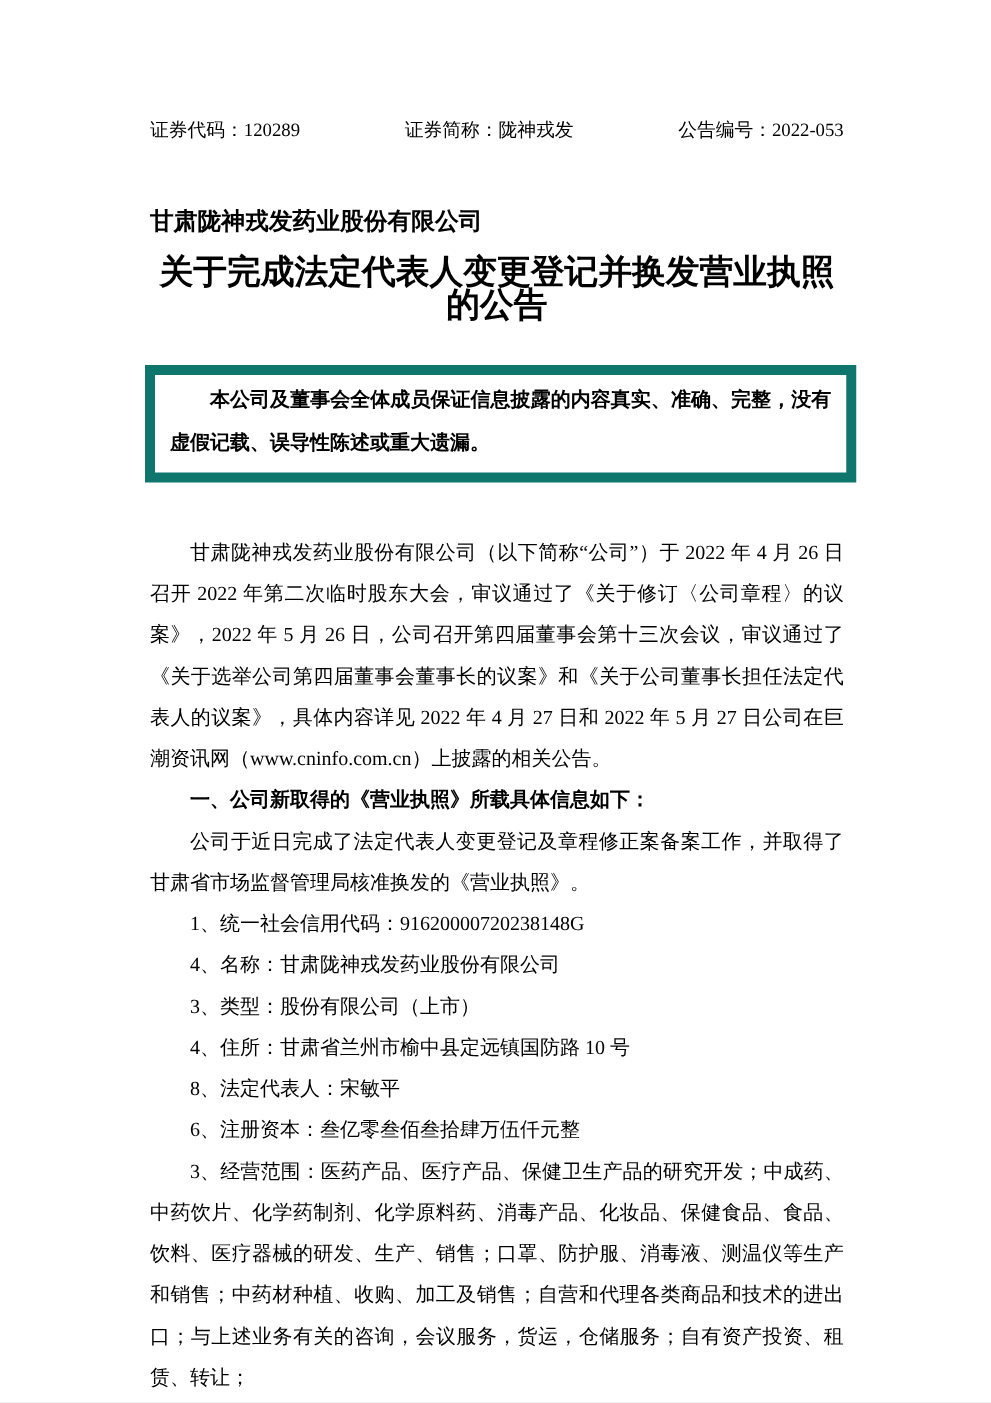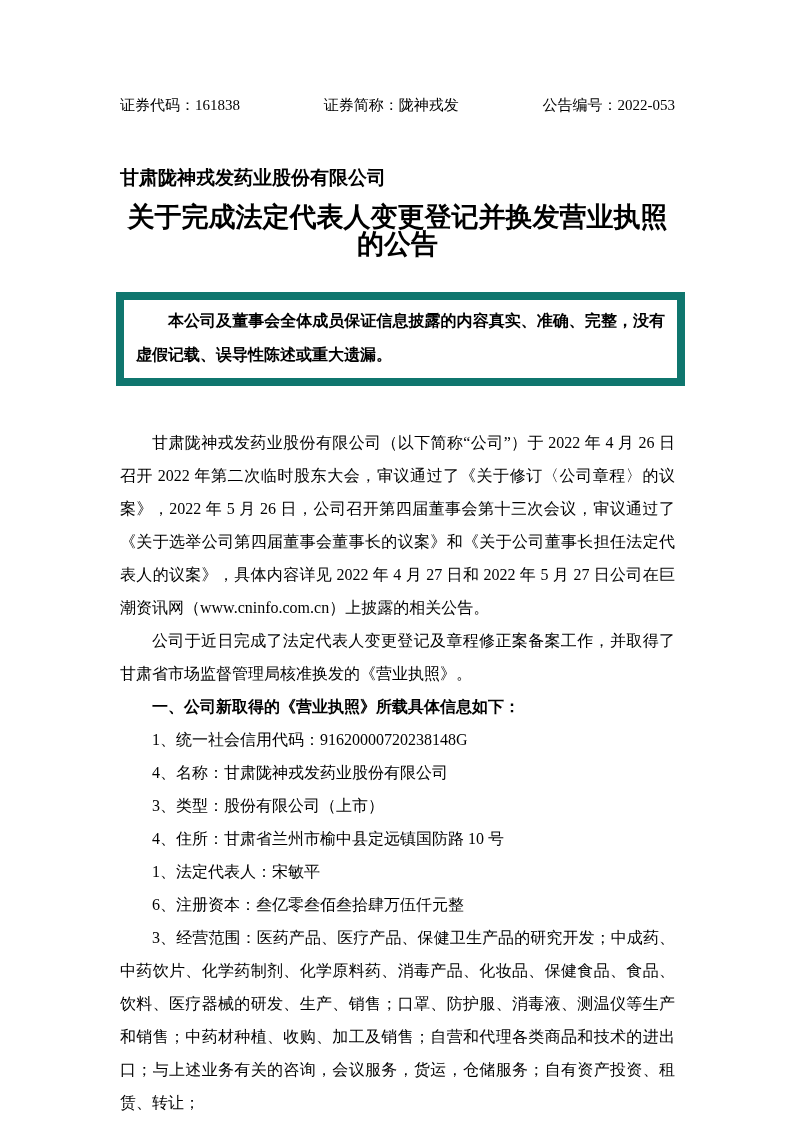--- a/index.html
+++ b/index.html
@@ -57,38 +57,38 @@
     text-align: justify;
   }
   .para.heading { font-weight: bold; }
 </style>
 </head>
 <body>
 
 <div class="page">
 
   <div class="doc-header">
-    <span>证券代码：161838</span>
+    <span>证券代码：120289</span>
     <span>证券简称：陇神戎发</span>
     <span>公告编号：2022-053</span>
   </div>
 
   <h1 class="title-company">甘肃陇神戎发药业股份有限公司</h1>
   <h2 class="title-subject">关于完成法定代表人变更登记并换发营业执照的公告</h2>
 
   <div class="disclaimer-box">
     <p>本公司及董事会全体成员保证信息披露的内容真实、准确、完整，没有虚假记载、误导性陈述或重大遗漏。</p>
   </div>
 
   <div class="doc-body">
     <p class="para">甘肃陇神戎发药业股份有限公司（以下简称“公司”）于 2022 年 4 月 26 日召开 2022 年第二次临时股东大会，审议通过了《关于修订〈公司章程〉的议案》，2022 年 5 月 26 日，公司召开第四届董事会第十三次会议，审议通过了《关于选举公司第四届董事会董事长的议案》和《关于公司董事长担任法定代表人的议案》，具体内容详见 2022 年 4 月 27 日和 2022 年 5 月 27 日公司在巨潮资讯网（www.cninfo.com.cn）上披露的相关公告。</p>
+    <p class="para heading">一、公司新取得的《营业执照》所载具体信息如下：</p>
     <p class="para">公司于近日完成了法定代表人变更登记及章程修正案备案工作，并取得了甘肃省市场监督管理局核准换发的《营业执照》。</p>
-    <p class="para heading">一、公司新取得的《营业执照》所载具体信息如下：</p>
     <p class="para">1、统一社会信用代码：91620000720238148G</p>
     <p class="para">4、名称：甘肃陇神戎发药业股份有限公司</p>
     <p class="para">3、类型：股份有限公司（上市）</p>
     <p class="para">4、住所：甘肃省兰州市榆中县定远镇国防路 10 号</p>
-    <p class="para">1、法定代表人：宋敏平</p>
+    <p class="para">8、法定代表人：宋敏平</p>
     <p class="para">6、注册资本：叁亿零叁佰叁拾肆万伍仟元整</p>
     <p class="para">3、经营范围：医药产品、医疗产品、保健卫生产品的研究开发；中成药、中药饮片、化学药制剂、化学原料药、消毒产品、化妆品、保健食品、食品、饮料、医疗器械的研发、生产、销售；口罩、防护服、消毒液、测温仪等生产和销售；中药材种植、收购、加工及销售；自营和代理各类商品和技术的进出口；与上述业务有关的咨询，会议服务，货运，仓储服务；自有资产投资、租赁、转让；</p>
   </div>
 
 </div>
 
 </body></html>

